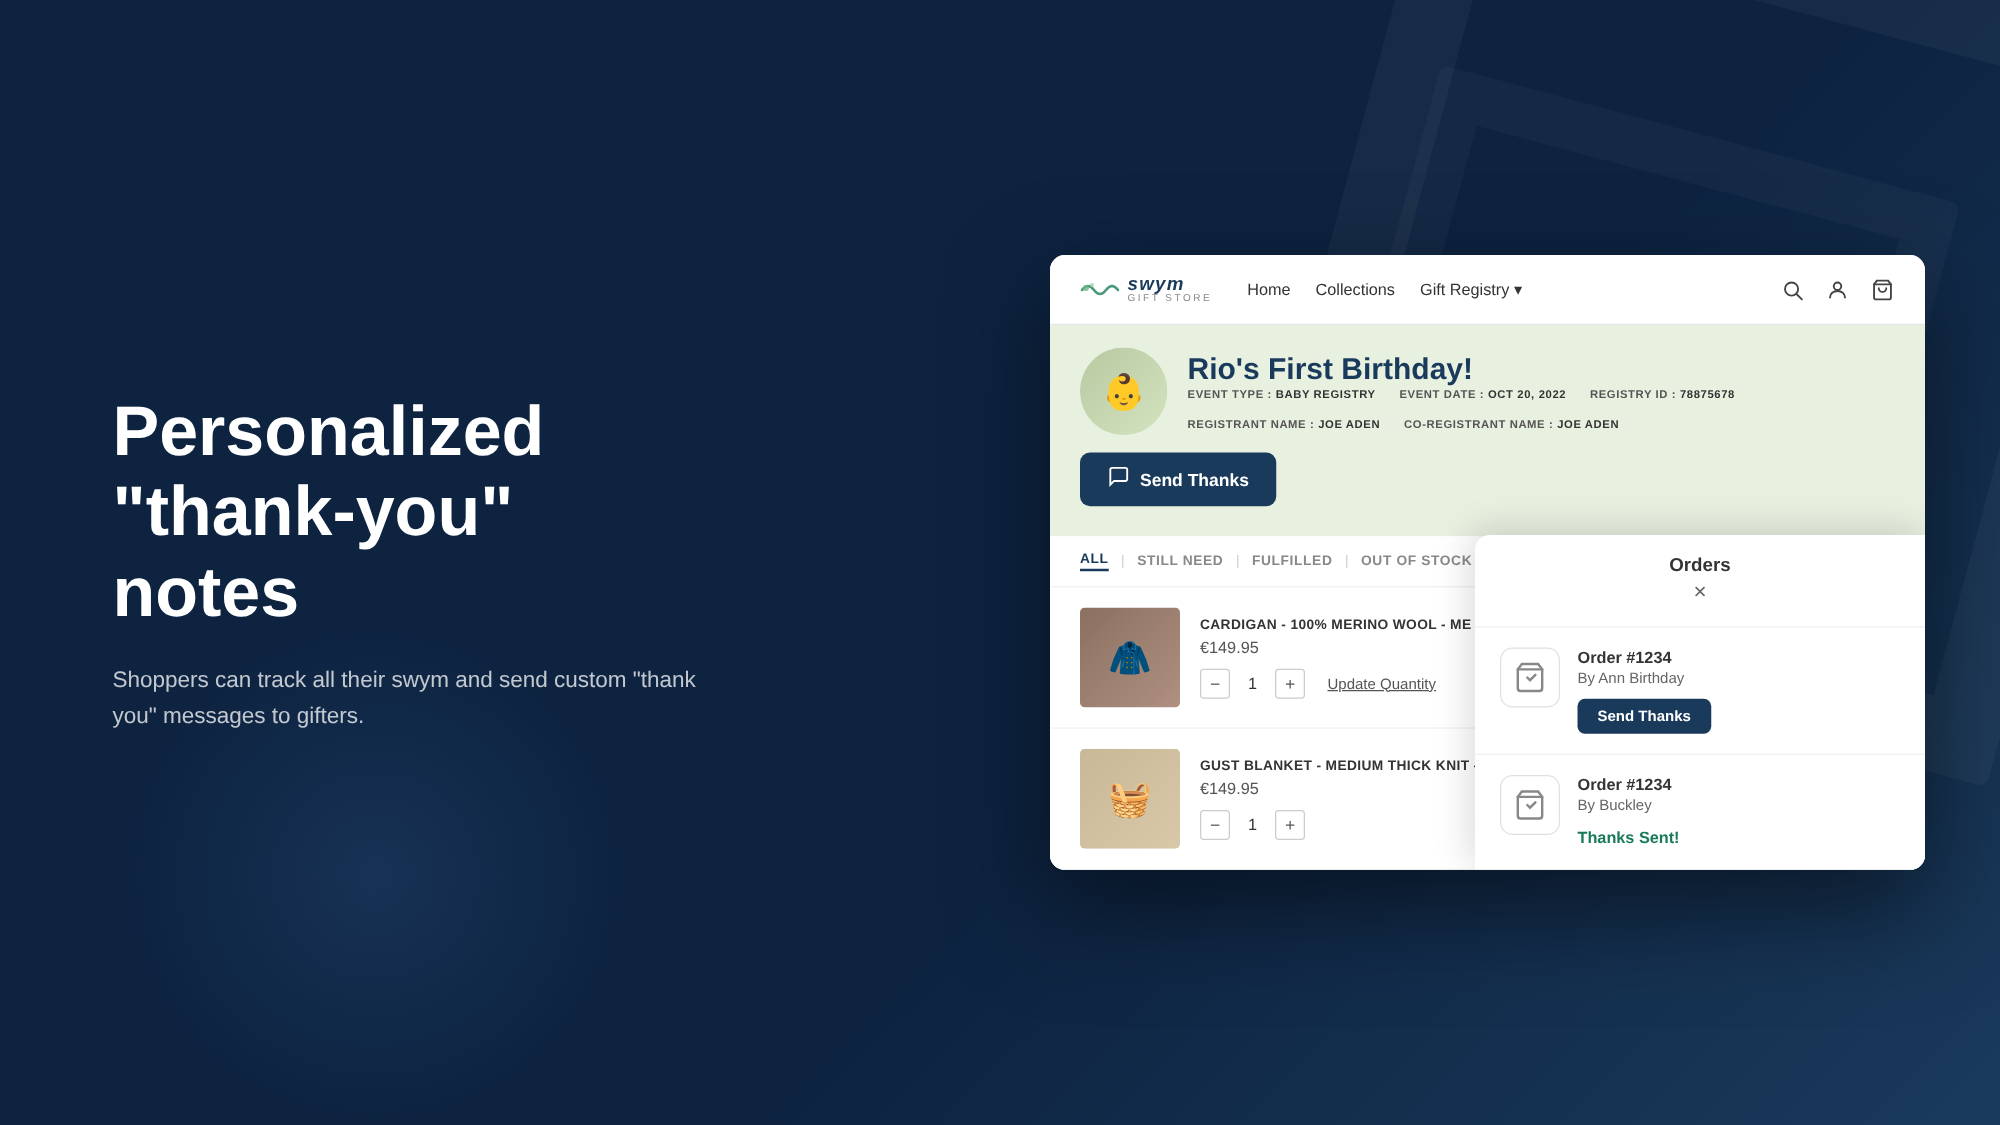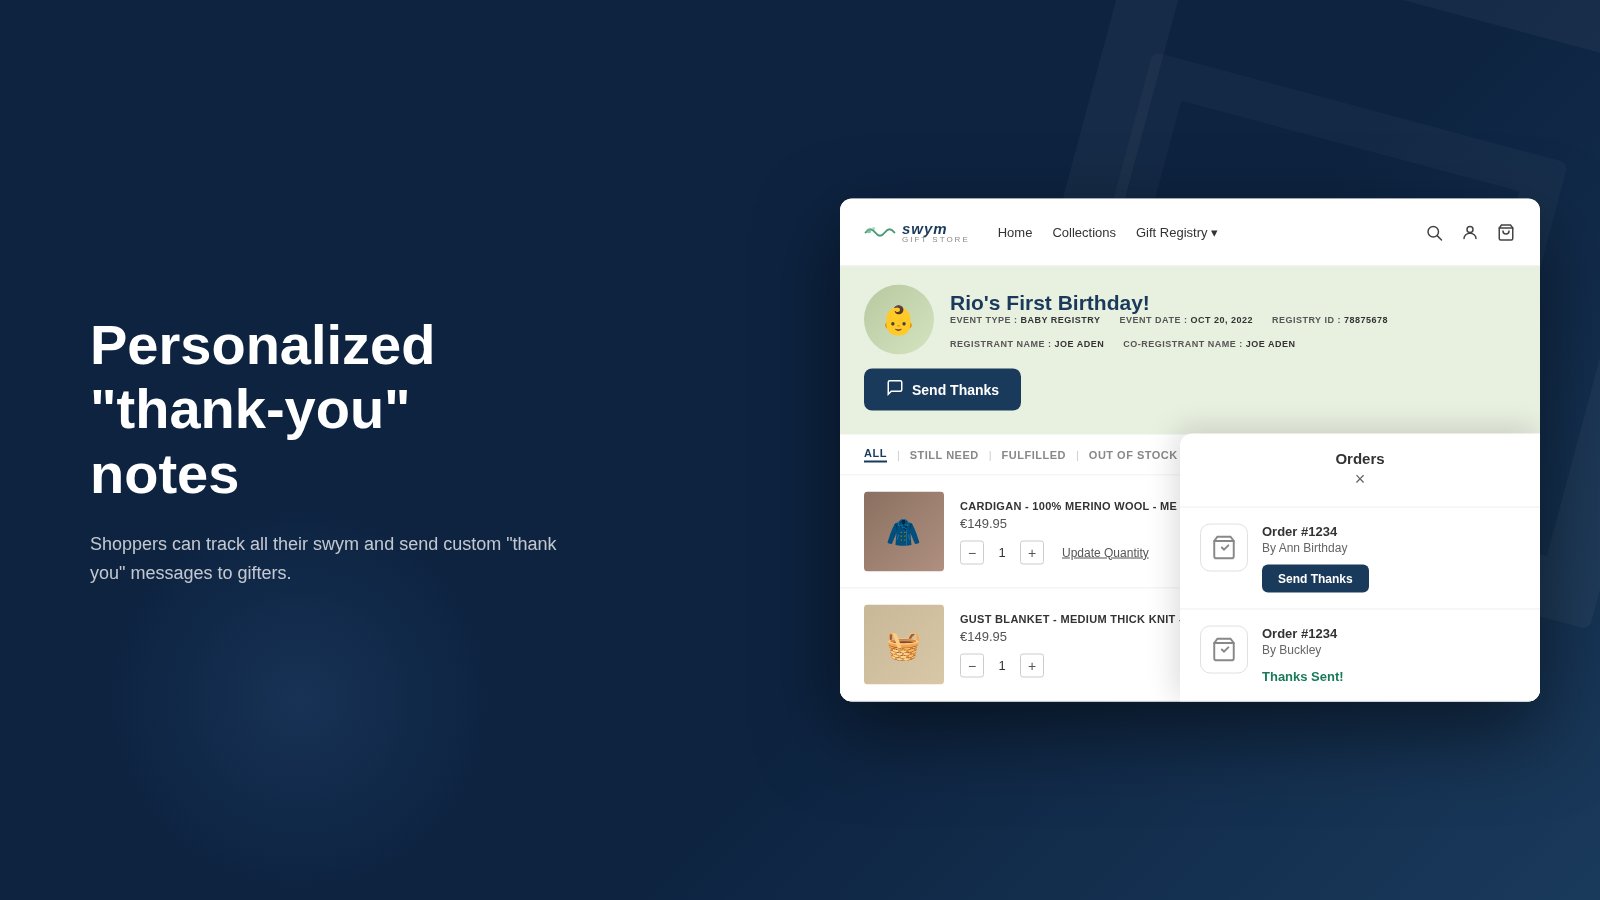--- a/index.html
+++ b/index.html
@@ -91,21 +91,21 @@
       overflow: hidden;
       box-shadow: 0 30px 80px rgba(0,0,0,0.5);
     }
 
     
     .navbar {
       background: #ffffff;
       display: flex;
       align-items: center;
       padding: 0 24px;
-      height: 68px;
+      height: 56px;
       border-bottom: 1px solid #e8e8e8;
     }
 
     .logo-area {
       display: flex;
       align-items: center;
       gap: 6px;
       margin-right: 28px;
     }
 
@@ -204,21 +204,21 @@
       align-items: center;
       justify-content: center;
       font-size: 28px;
     }
 
     .registry-details {
       flex: 1;
     }
 
     .registry-title {
-      font-size: 21px;
+      font-size: 24px;
       font-weight: 700;
       color: #1a3a5c;
       margin-bottom: 0;
     }
 
     .registry-meta {
       display: flex;
       flex-direction: column;
       gap: 14px;
     }

